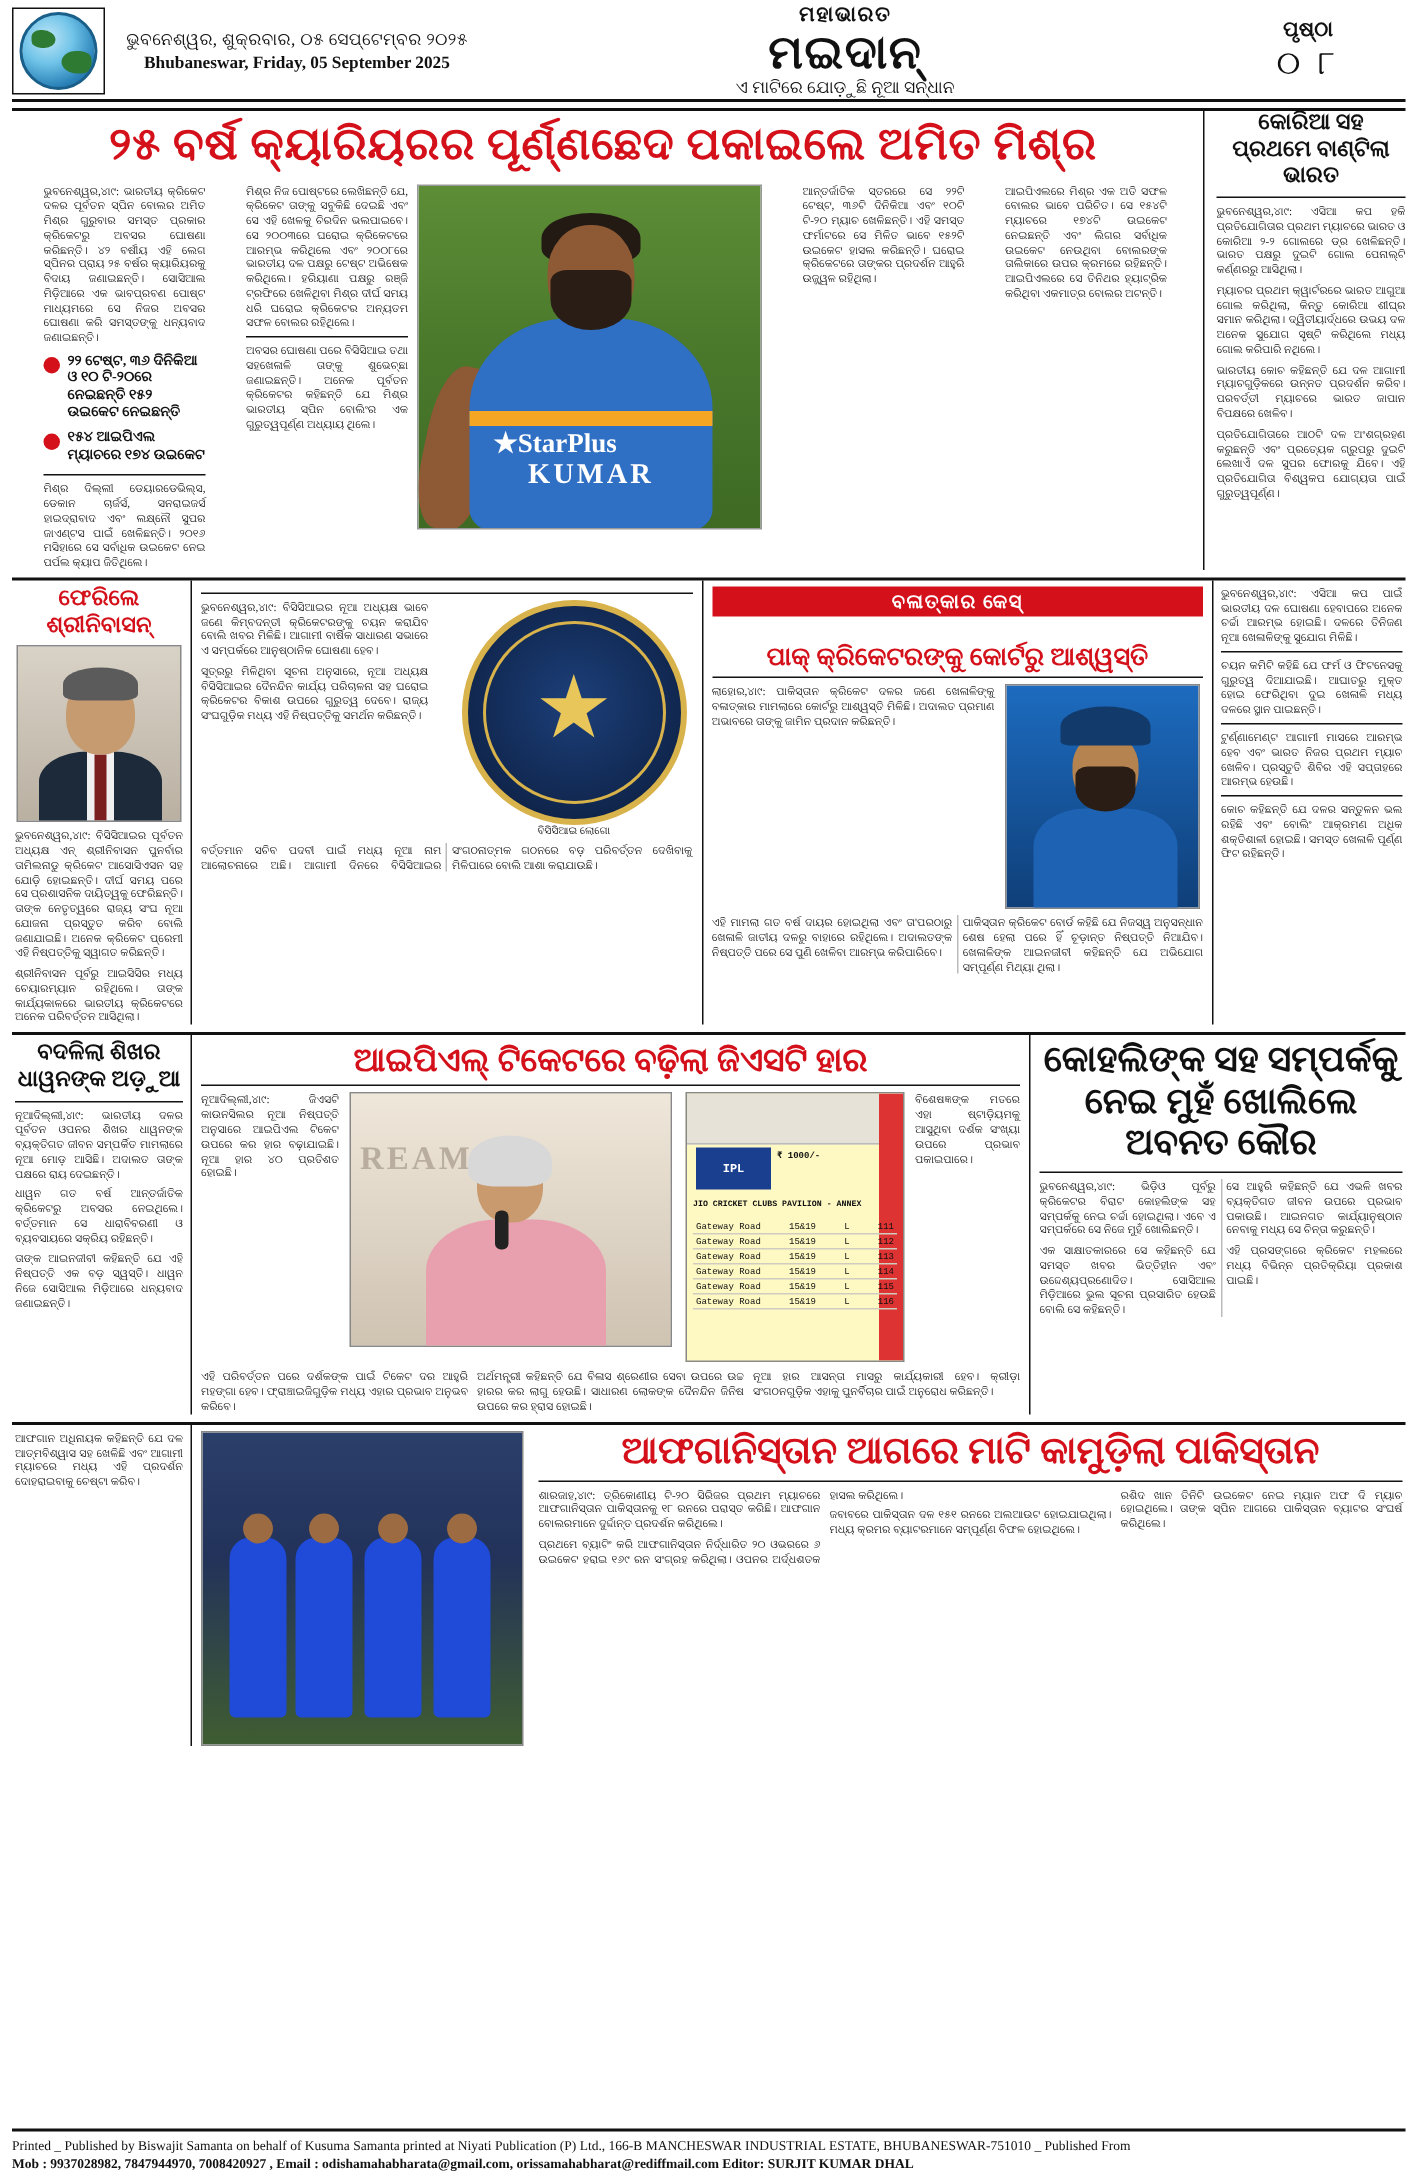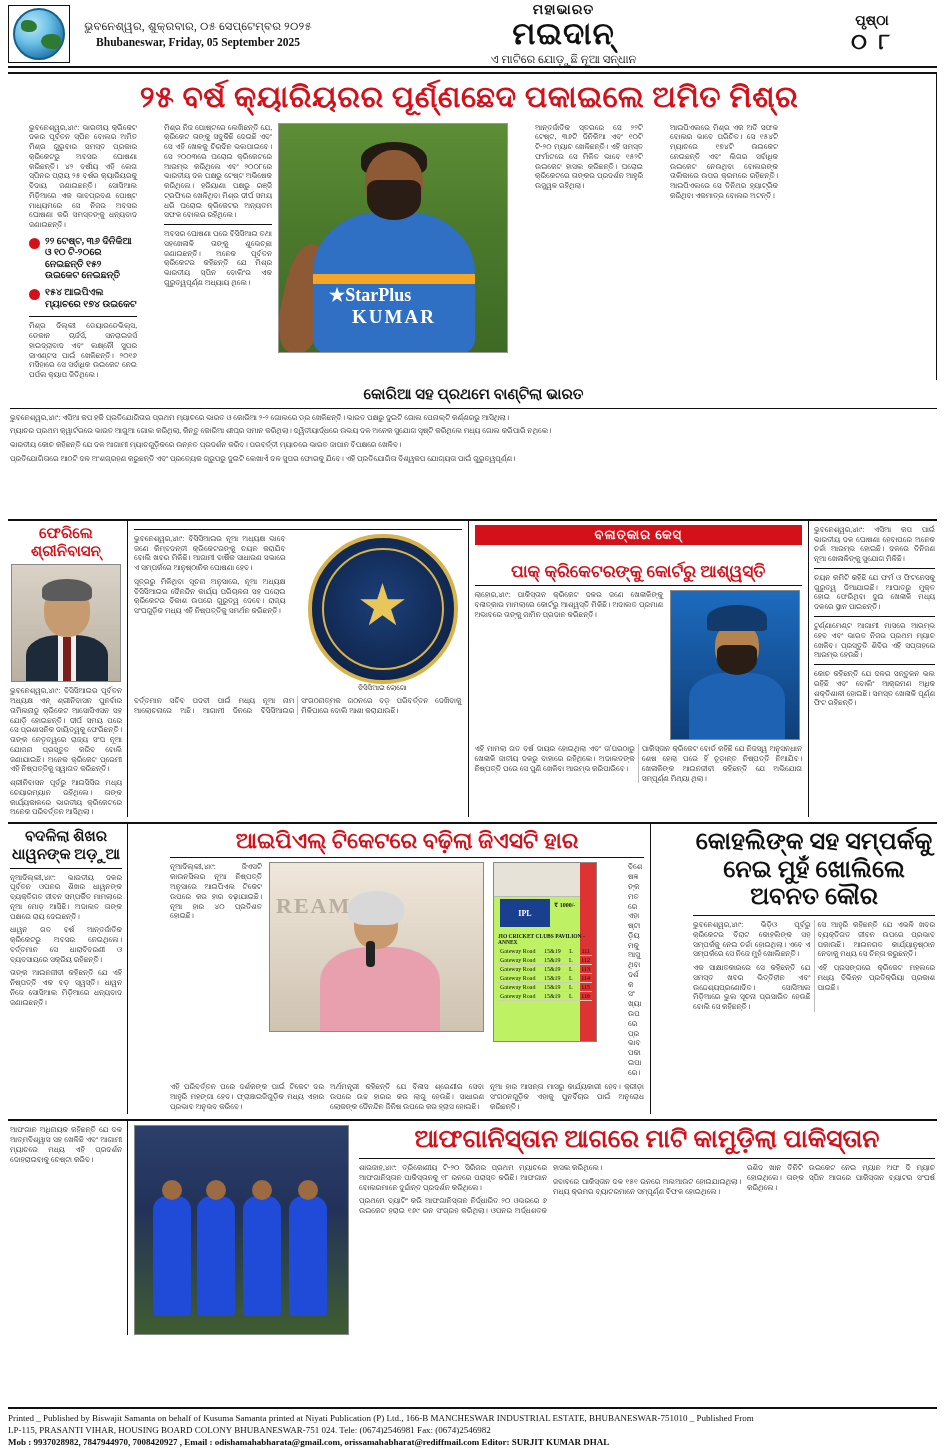--- a/index.html
+++ b/index.html
@@ -23,28 +23,28 @@
   .globe-box{ width:62px; border:1px solid #111; height:58px; display:flex; align-items:center; justify-content:center; }
   .mast-left { flex:0 0 250px; text-align:center; padding-left:6px; }
   .mast-left .or { font-size:11.5px; letter-spacing:.2px; }
   .mast-left .en { font-size:11.5px; font-weight:bold; margin-top:3px; }
   .mast-center { flex:1; text-align:center; }
   .mast-center .sub-top { font-size:14px; font-weight:bold; letter-spacing:1px; }
   .mast-center .maidan { font-size:31px; font-weight:bold; letter-spacing:1px; line-height:1.05; }
   .mast-center .tag { font-size:11.5px; margin-top:2px; }
   .mast-right { flex:0 0 130px; text-align:center; }
   .mast-right .pl { font-size:14px; font-weight:bold; }
-  .mast-right .pn { font-size:22px; font-weight:bold; letter-spacing:3px; }
+  .mast-right .pn { font-size:22px; font-weight:normal; letter-spacing:3px; }
 
   .rule { border-top:2px solid #111; margin:4px 0 0; }
   .body-col { font-size:7.4px; line-height:1.32; text-align:justify; color:#1b1b1b; hyphens:auto; word-break:break-word; }
   .cap { font-size:7px; text-align:center; }
 
   
-  .lead { display:flex; gap:6px;flex-direction:column; }
+  .lead { display:flex; gap:6px; }
   .lead-main { flex:1; border-right:1px solid #111; padding-right:6px; }
   .lead-side { flex:0 0 128px; padding-left:2px; }
   .lead-head { font-size:30px; font-weight:bold; text-align:center; color:#d4111a; line-height:1.15; margin:6px 0 8px; letter-spacing:.5px; }
   .lead-grid { display:flex; gap:6px; }
   .lead-c { width:108px;margin-left:21px; }
   .lead-photo { width:230px; height:230px; border:1px solid #999; position:relative; overflow:hidden;
     background:linear-gradient(#5e8d37 0%, #4b7a2c 45%, #3e6a24 100%); }
   .bullets { margin-top:6px; }
   .bullet { display:flex; gap:5px; align-items:flex-start; margin-bottom:6px; }
   .dot { width:11px; height:11px; border-radius:50%; background:#d4111a; flex:0 0 auto; margin-top:2px; }
@@ -87,32 +87,32 @@
   .bcci-ring{ position:absolute; inset:10px; border:2px solid #d8b24a; border-radius:50%; }
 
   
   .pakshot{ width:130px; height:150px; border:1px solid #888; position:relative; overflow:hidden; background:linear-gradient(#1d6bbf,#0f3f79); }
   .pk-cap{ position:absolute; left:36px; top:14px; width:60px; height:26px; background:#123a6b; border-radius:50% 50% 10% 10%; }
   .pk-face{ position:absolute; left:44px; top:32px; width:44px; height:48px; background:#b5834f; border-radius:45%; }
   .pk-beard{ position:absolute; left:46px; top:54px; width:40px; height:30px; background:#2a1d15; border-radius:20% 20% 50% 50%; }
   .pk-body{ position:absolute; left:18px; top:82px; width:96px; height:70px; background:#1e63b3; border-radius:36% 36% 0 0; }
 
   
-  .band3 { display:flex; margin-top:5px; border-top:2px solid #111;gap:36px; }
+  .band3 { display:flex; margin-top:5px; border-top:2px solid #111; }
   .b3-a { flex:0 0 120px; border-right:1px solid #111; padding:4px 5px 0 2px; }
   .b3-b { flex:1; border-right:1px solid #111; padding:4px 6px 0; }
   .b3-c { flex:0 0 250px; padding:4px 2px 0 6px; }
   .fm-photo{ width:215px; height:170px; border:1px solid #888; position:relative; overflow:hidden; background:linear-gradient(#d8cfc3,#b6aa9b); }
   .fm-wall{ position:absolute; inset:0; background:linear-gradient(#efe7da,#cfc3b2); }
   .fm-text{ position:absolute; left:6px; top:30px; font-size:22px; font-weight:bold; color:#b9ada0; letter-spacing:2px; }
   .fm-face{ position:absolute; left:84px; top:36px; width:44px; height:50px; background:#c99a6d; border-radius:45%; }
   .fm-hair{ position:absolute; left:78px; top:28px; width:56px; height:34px; background:#d8d8d8; border-radius:50% 50% 30% 30%; }
   .fm-body{ position:absolute; left:50px; top:84px; width:120px; height:86px; background:#e8a0ae; border-radius:40% 40% 0 0; }
   .fm-mic{ position:absolute; left:96px; top:78px; width:9px; height:26px; background:#222; border-radius:4px; }
-  .ticket{ width:104px; height:180px; border:1px solid #888; background:#bef264; position:relative; overflow:hidden; }
+  .ticket{ width:146px; height:180px; border:1px solid #888; background:#fef9c3; position:relative; overflow:hidden;font-family:Liberation Mono, monospace; }
   .tk-head{ position:absolute; left:0; top:0; right:0; height:34px; background:#e6e2d7; border-bottom:1px solid #bbb; }
   .tk-blue{ position:absolute; left:6px; top:36px; width:50px; height:28px; background:#1b3f8f; color:#fff; font-size:8px; font-weight:bold; display:flex; align-items:center; justify-content:center; }
   .tk-rows{ position:absolute; left:4px; top:84px; right:4px; font-size:6px; }
   .tk-row{ display:flex; justify-content:space-between; border-bottom:1px solid #d0ccc0; padding:1px 2px; }
   .tk-strip{ position:absolute; right:0; top:0; bottom:0; width:16px; background:#d33; }
 
   
   .band4 { display:flex; margin-top:5px; border-top:2px solid #111; }
   .b4-a { flex:0 0 120px; border-right:1px solid #111; padding:4px 5px 0 2px; }
   .b4-b { flex:1; padding:4px 2px 0 6px; }
@@ -404,17 +404,16 @@
             <div class="body-col" style="margin-top:4px">ଜବାବରେ ପାକିସ୍ତାନ ଦଳ ୧୫୧ ରନରେ ଅଲଆଉଟ ହୋଇଯାଇଥିଲା। ମଧ୍ୟ କ୍ରମର ବ୍ୟାଟରମାନେ ସମ୍ପୂର୍ଣ୍ଣ ବିଫଳ ହୋଇଥିଲେ।</div>
             <div class="body-col" style="margin-top:4px">ରଶିଦ ଖାନ ତିନିଟି ଉଇକେଟ ନେଇ ମ୍ୟାନ ଅଫ ଦି ମ୍ୟାଚ ହୋଇଥିଲେ। ତାଙ୍କ ସ୍ପିନ ଆଗରେ ପାକିସ୍ତାନ ବ୍ୟାଟର ସଂଘର୍ଷ କରିଥିଲେ।</div>
           </div>
         </div>
       </div>
     </div>
   </div>
 
   <div class="footer">
     <div class="l1">Printed _ Published by Biswajit Samanta on behalf of Kusuma Samanta printed at Niyati Publication (P) Ltd., 166-B MANCHESWAR INDUSTRIAL ESTATE, BHUBANESWAR-751010 _ Published From</div>
-    <div class="l2">LP-115, PRASANTI VIHAR, HOUSING BOARD COLONY BHUBANESWAR-751  024. Tele: (0674)2546981 Fax: (0674)2546982</div>
     <div class="l3">Mob : 9937028982, 7847944970, 7008420927 , Email : odishamahabharata@gmail.com, orissamahabharat@rediffmail.com Editor:  SURJIT KUMAR DHAL</div>
   </div>
 
 </div>
 
 </body></html>

